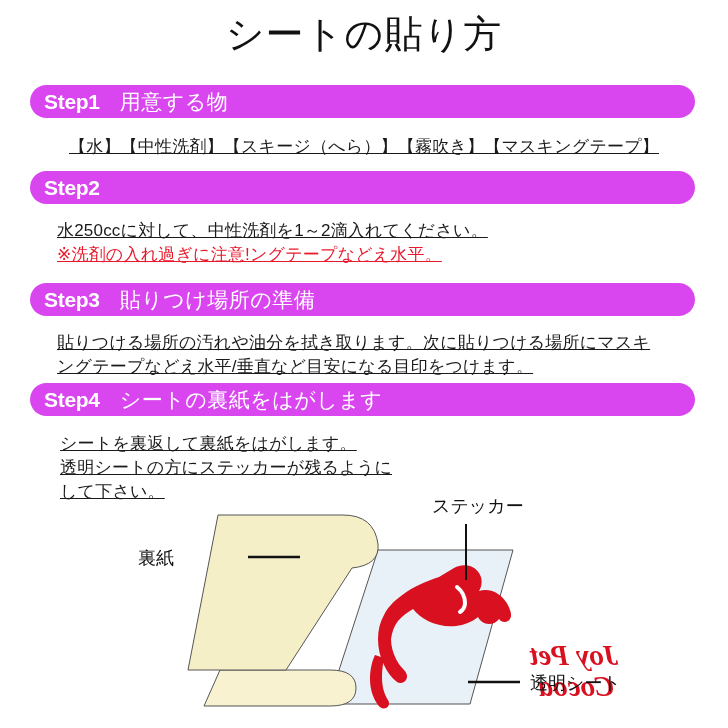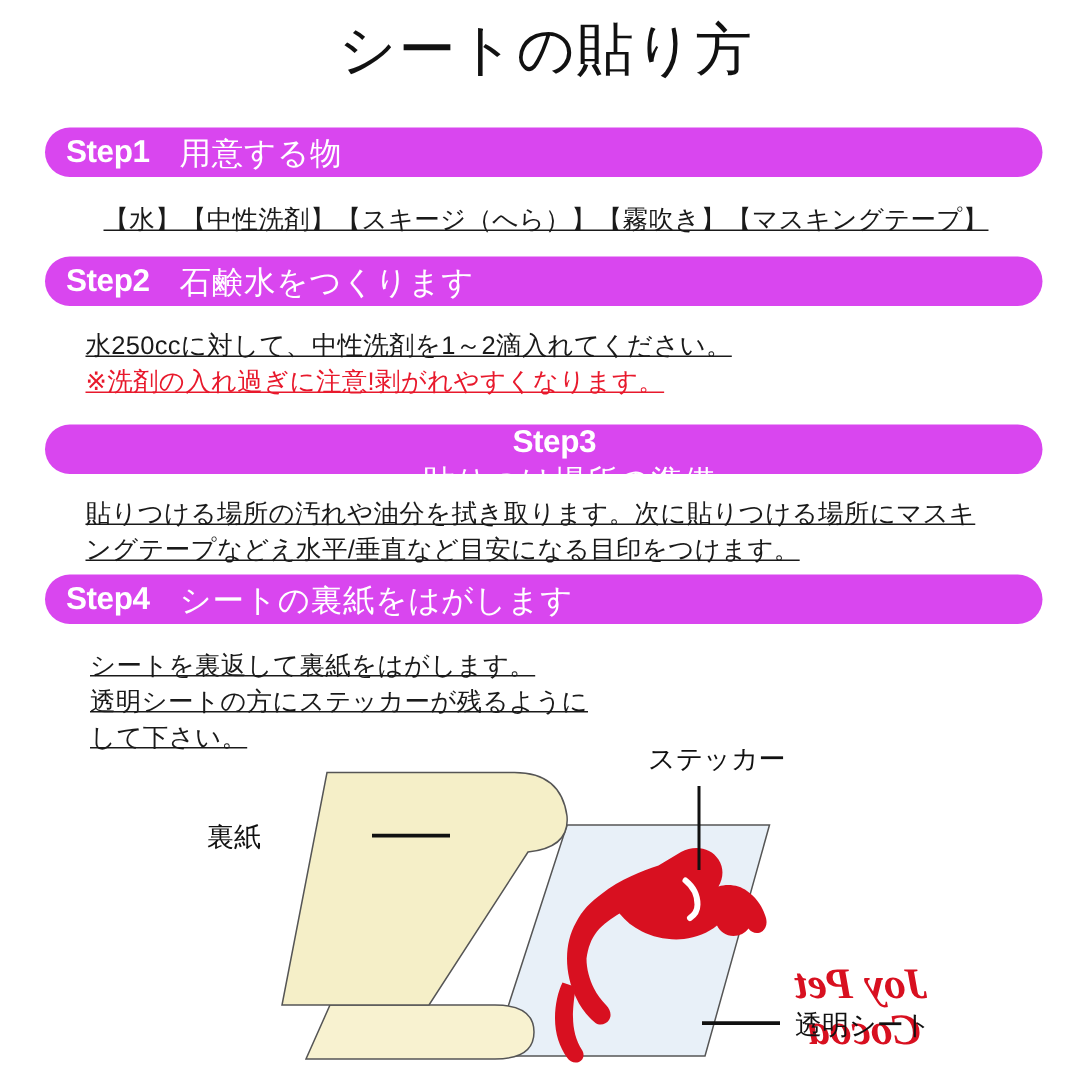--- a/index.html
+++ b/index.html
@@ -104,26 +104,25 @@
 <div class="page-title">シートの貼り方</div>
 
 <div class="step-bar" style="top:85px;">
   <span class="step-num">Step1</span>
   <span class="step-head">用意する物</span>
 </div>
 <div class="body-text centered" style="top:135px;">【水】【中性洗剤】【スキージ（へら）】【霧吹き】【マスキングテープ】</div>
 
 <div class="step-bar" style="top:171px;">
   <span class="step-num">Step2</span>
-  <span class="step-head">石鹸水をつくります</span>
 </div>
 <div class="body-text" style="left:57px; top:219px;">水250ccに対して、中性洗剤を1～2滴入れてください。</div>
-<div class="body-text warn" style="left:57px; top:243px;">※洗剤の入れ過ぎに注意!剥がれやすくなります。</div>
-
-<div class="step-bar" style="top:283px;flex-direction:column;">
+<div class="body-text warn" style="left:57px; top:243px;">※洗剤の入れ過ぎに注意!ングテープなどえ水平。</div>
+
+<div class="step-bar" style="top:283px;">
   <span class="step-num">Step3</span>
   <span class="step-head">貼りつけ場所の準備</span>
 </div>
 <div class="body-text" style="left:57px; top:331px;">貼りつける場所の汚れや油分を拭き取ります。次に貼りつける場所にマスキ</div>
 <div class="body-text" style="left:57px; top:355px;">ングテープなどえ水平/垂直など目安になる目印をつけます。</div>
 
 <div class="step-bar" style="top:383px;">
   <span class="step-num">Step4</span>
   <span class="step-head">シートの裏紙をはがします</span>
 </div>

